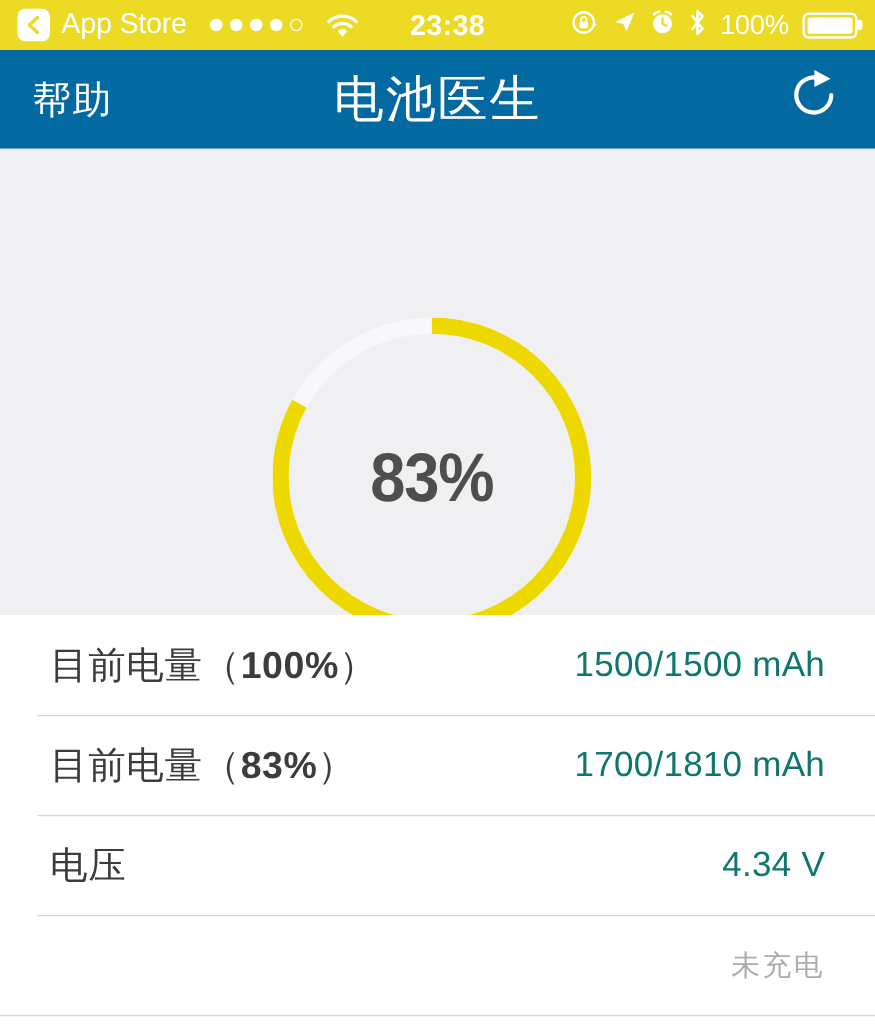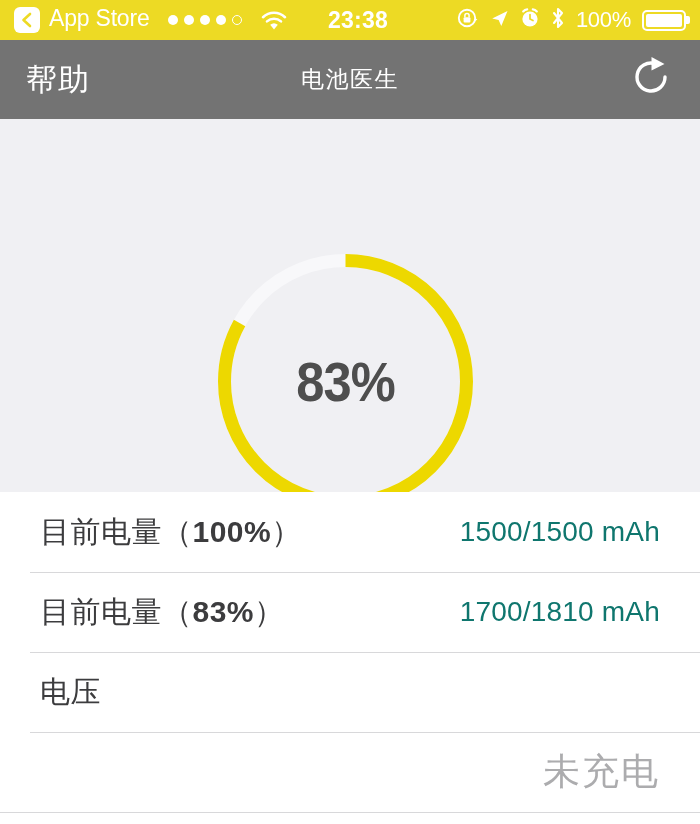--- a/index.html
+++ b/index.html
@@ -46,27 +46,27 @@
     position:relative; display:flex; align-items:center; padding:2px;
   }
   .battery::after {
     content:""; position:absolute; right:-6px; top:50%; transform:translateY(-50%);
     width:4px; height:8px; background:#ffffff; border-radius:0 2px 2px 0;
   }
   .battery .fill { height:100%; width:100%; background:#ffffff; border-radius:2px; }
 
   
   .navbar {
-    position:relative; height:79px; background:#737373;
+    position:relative; height:79px; background:#0369a1;
     display:flex; align-items:center; padding:0 26px; color:#ffffff;
   }
   .nav-left { font-size:31px; letter-spacing:1px; z-index:2; }
   .nav-title {
     position:absolute; left:0; right:0; text-align:center;
-    font-size:23px; letter-spacing:1.5px; pointer-events:none;
+    font-size:40px; letter-spacing:1.5px; pointer-events:none;
   }
   .nav-right { margin-left:auto; z-index:2; display:flex; align-items:center; }
 
   
   .gauge-panel {
     height:373px; background:#F0F0F3;
     position:relative;
   }
   .ring-wrap {
     position:absolute; left:218px; top:135px; width:255px; height:255px;
@@ -96,21 +96,21 @@
     height:1px; background:#D8D8DA;
   }
   .row-label {
     font-size:30px; color:#3C3C3E; letter-spacing:.5px;
     display:flex; align-items:baseline;
   }
   .row-label .pct { font-weight:bold; }
   .row-value {
     margin-left:auto; font-size:28px; color:#0f766e; letter-spacing:.2px;
   }
-  .row-value.muted { color:#ACACAE; font-size:37px; letter-spacing:2px; }
+  .row-value.muted { color:#ACACAE; font-size:23px; letter-spacing:2px; }
   .list-bottom-line {
     height:1px; background:#D8D8DA; margin-left:0;
   }
 </style>
 </head>
 <body>
 
 <div id="app">
 
   <div class="statusbar">
@@ -217,20 +217,21 @@
           <span>）</span>
         </span>
       <span class="row-value">1700/1810 mAh</span>
     </div>
     <div class="row">
       <span class="row-label">
           <span>电压</span>
           <span class="pct"></span>
           <span></span>
         </span>
+      <span class="row-value">4.34 V</span>
     </div>
     <div class="row">
       <span class="row-value muted">未充电</span>
     </div>
     <div class="list-bottom-line"></div>
   </div>
 
 </div>
 
 </body></html>

